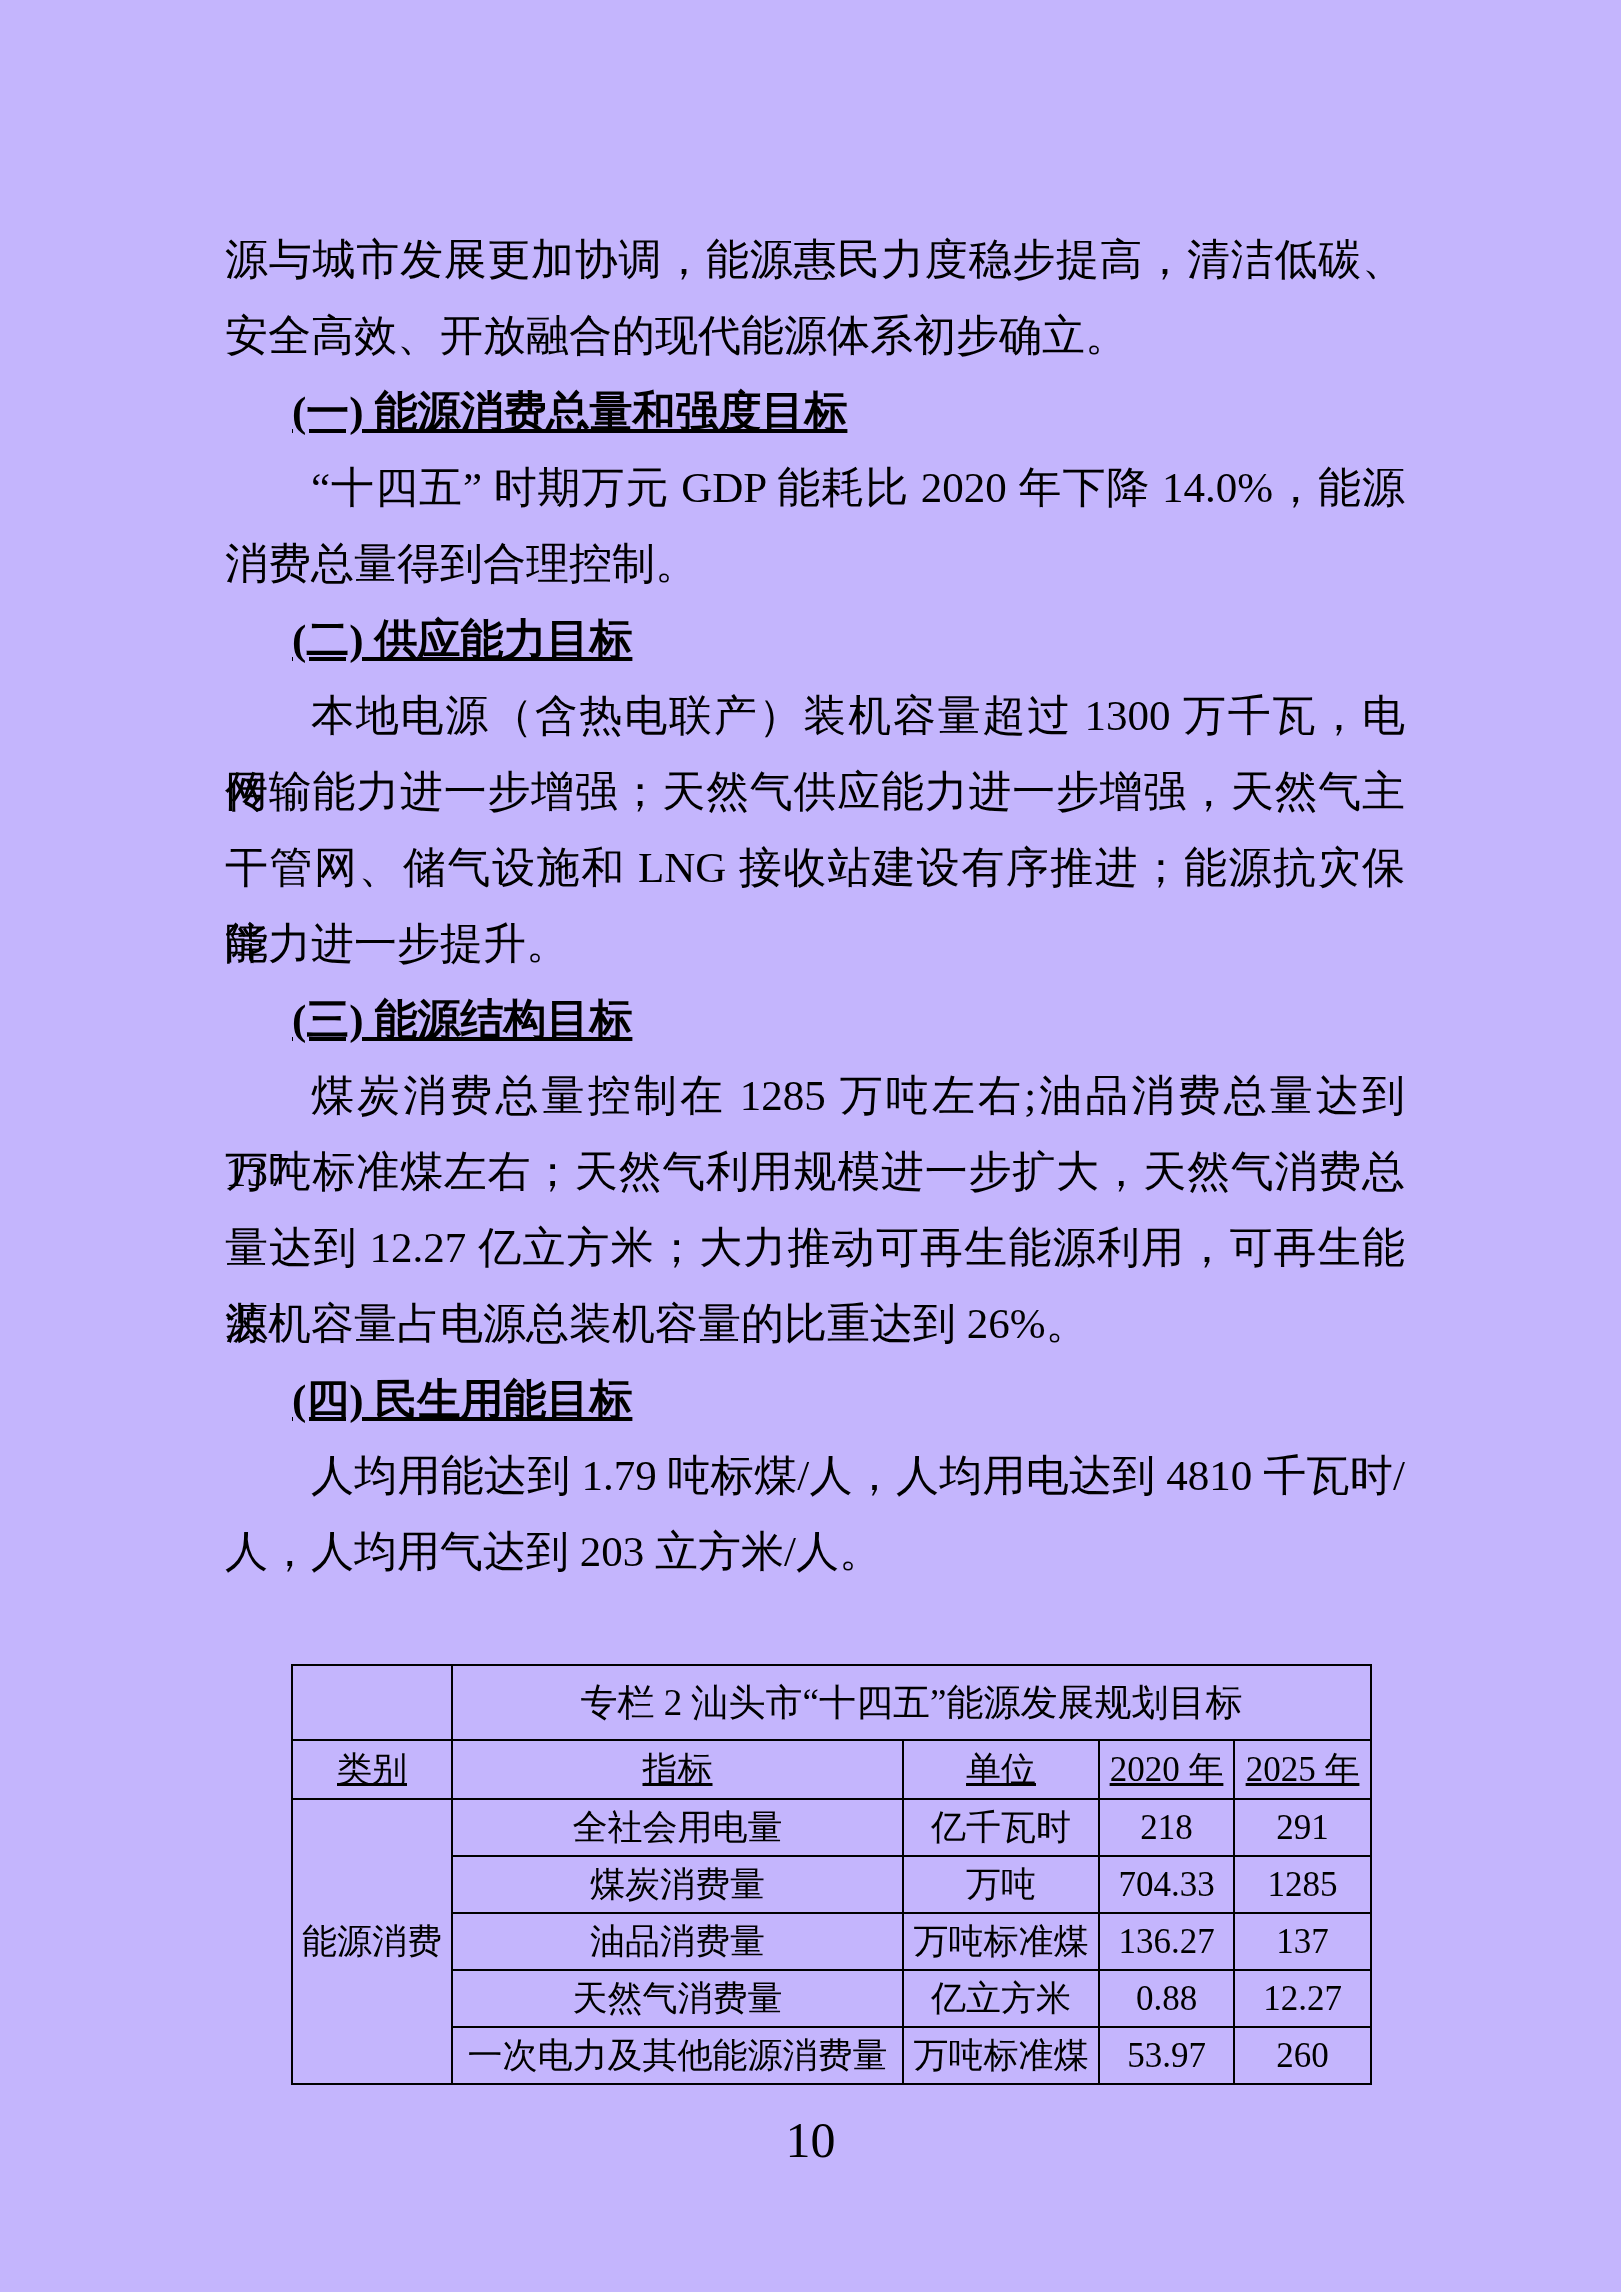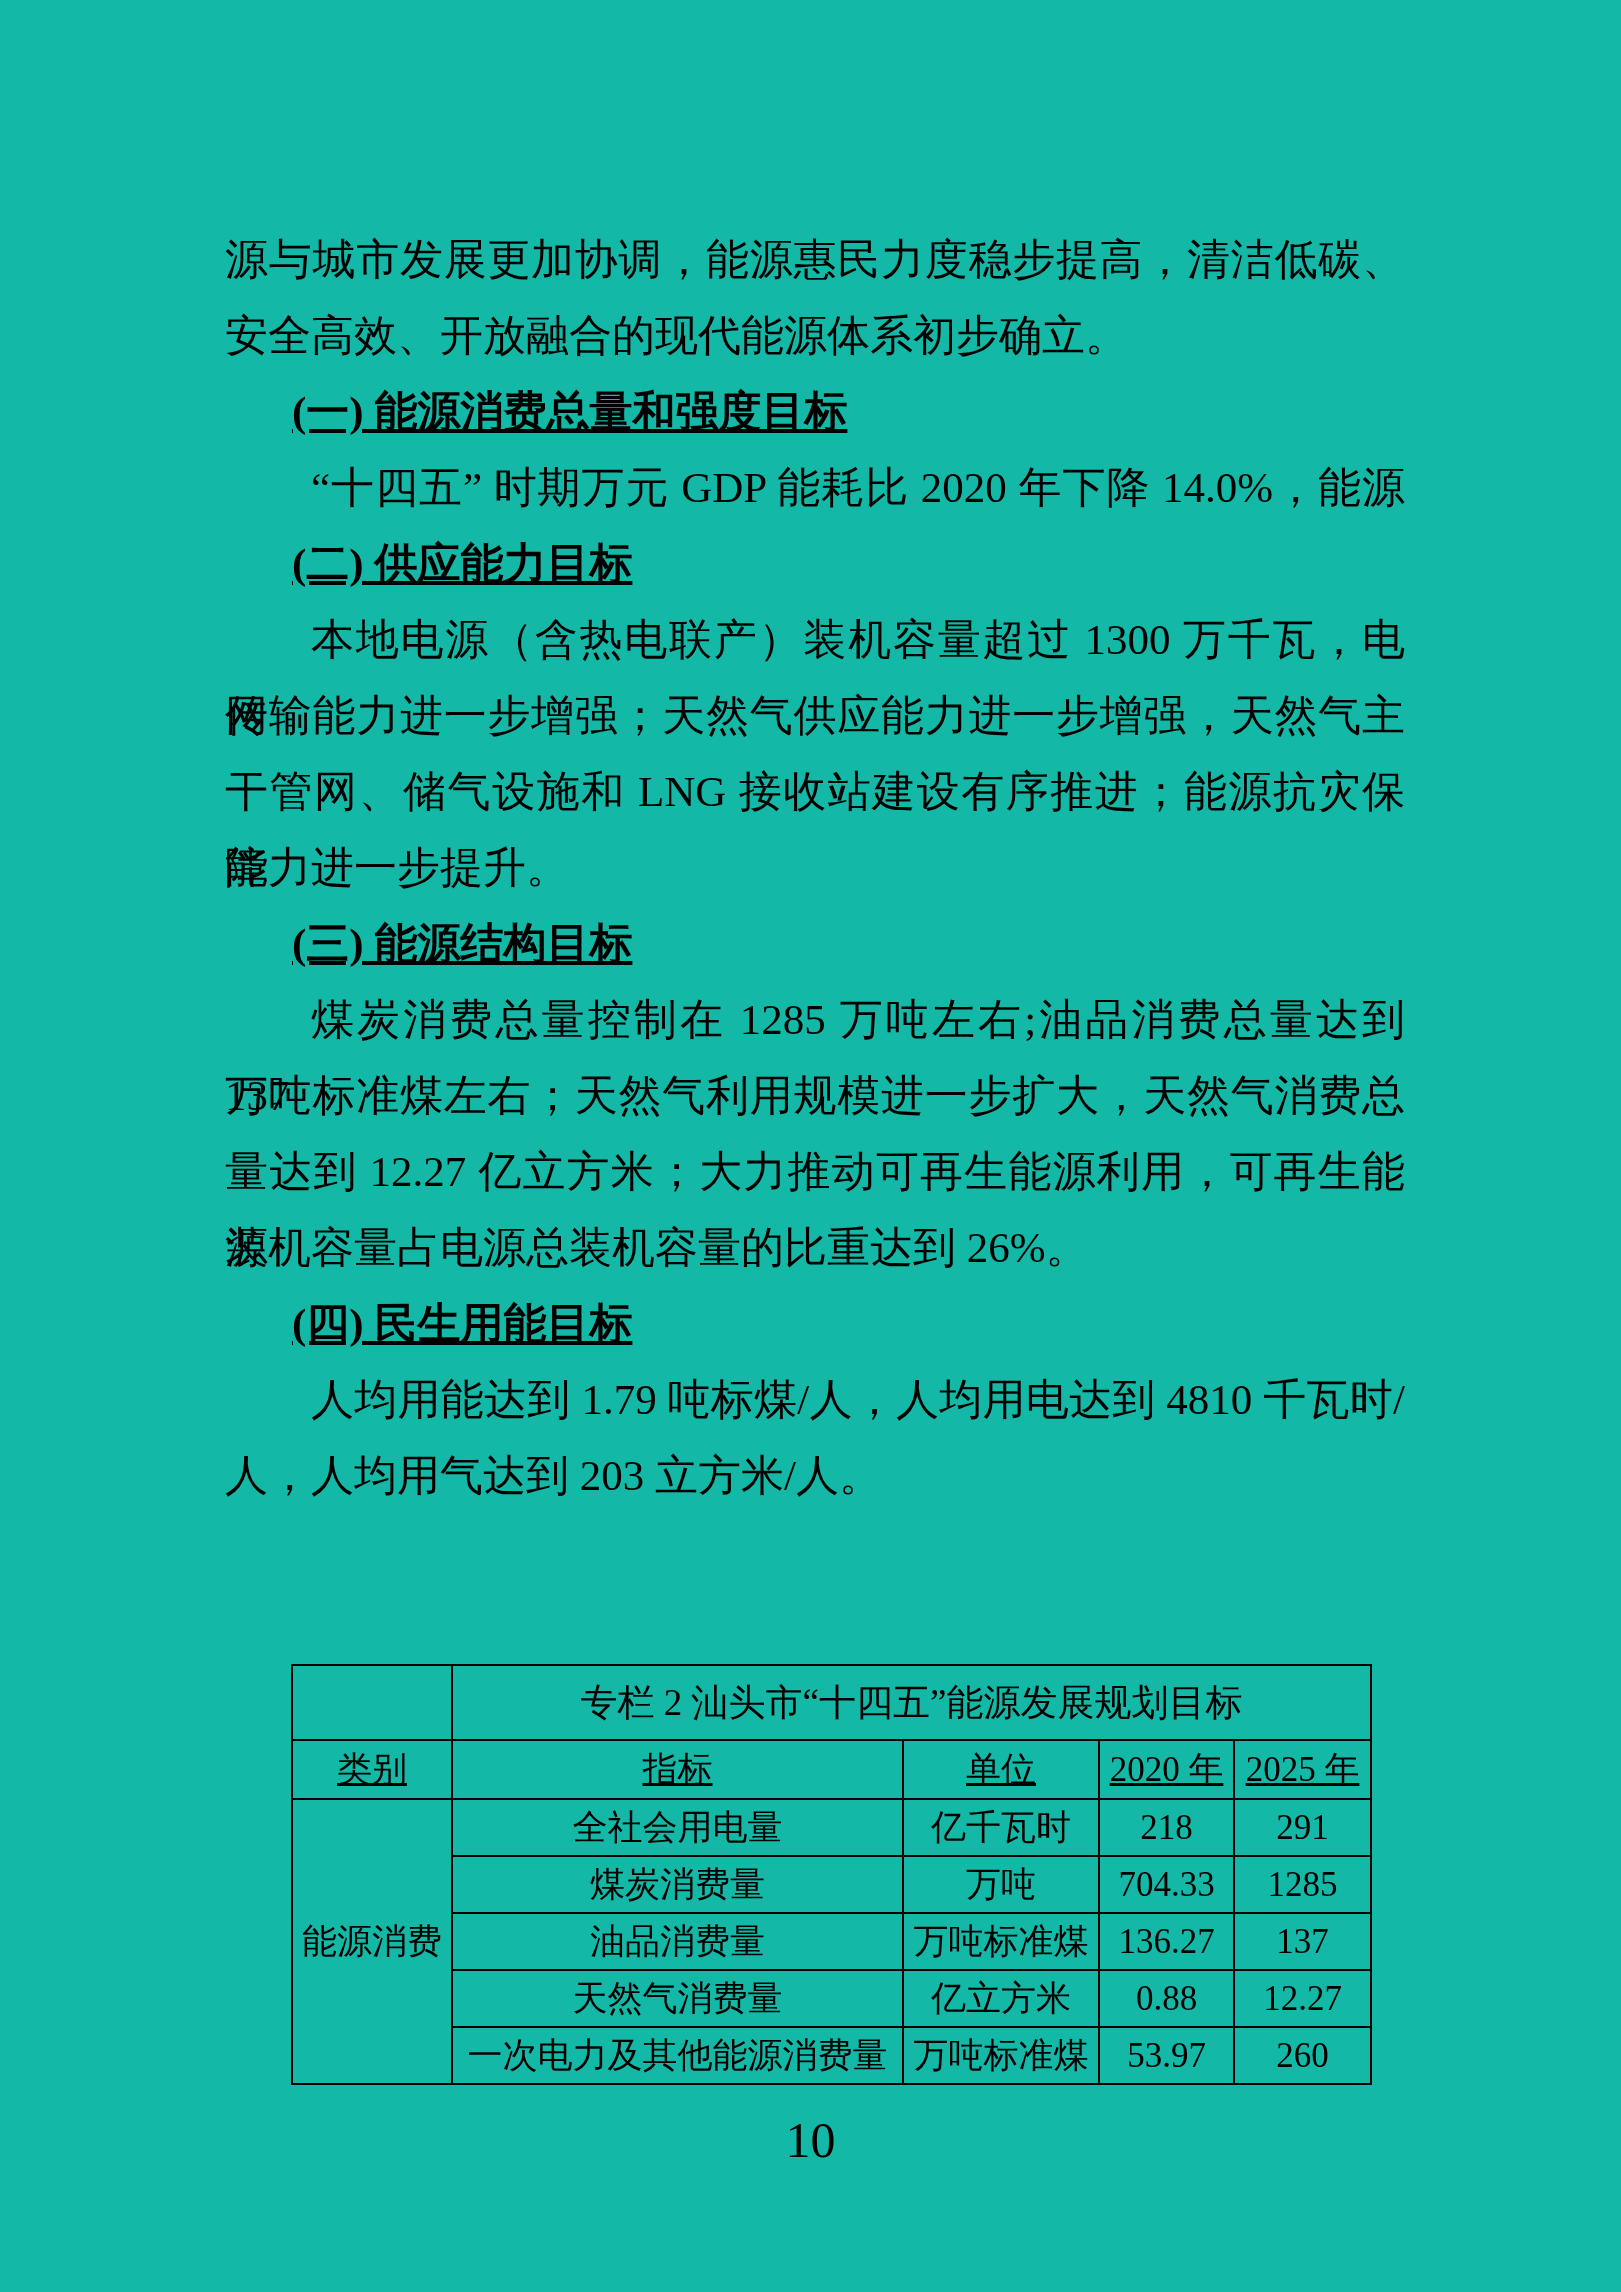--- a/index.html
+++ b/index.html
@@ -4,21 +4,21 @@
 <style>
   html, body {
     margin: 0;
     padding: 0;
     background: #ffffff;
   }
   .page {
     position: relative;
     width: 1621px;
     height: 2293px;
-    background: #14b8a6;
+    background: #c4b5fd;
     color: #000000;
     font-family: "Liberation Serif", "DejaVu Serif", serif;
     overflow: hidden;
   }
   .text-block {
     position: absolute;
     left: 225px;
     top: 222px;
     width: 1180px;
   }
@@ -82,20 +82,21 @@
 </head>
 <body>
 
 <div class="page">
 
   <div class="text-block">
     <div class="ln full">源与城市发展更加协调，能源惠民力度稳步提高，清洁低碳、</div>
     <div class="ln last">安全高效、开放融合的现代能源体系初步确立。</div>
     <div class="ln heading">(一) 能源消费总量和强度目标</div>
     <div class="ln full indent">“十四五” 时期万元 GDP 能耗比 2020 年下降 14.0%，能源</div>
+    <div class="ln last">消费总量得到合理控制。</div>
     <div class="ln heading">(二) 供应能力目标</div>
     <div class="ln full indent">本地电源（含热电联产）装机容量超过 1300 万千瓦，电网</div>
     <div class="ln full">传输能力进一步增强；天然气供应能力进一步增强，天然气主</div>
     <div class="ln full">干管网、储气设施和 LNG 接收站建设有序推进；能源抗灾保障</div>
     <div class="ln last">能力进一步提升。</div>
     <div class="ln heading">(三) 能源结构目标</div>
     <div class="ln full indent">煤炭消费总量控制在 1285 万吨左右;油品消费总量达到 137</div>
     <div class="ln full">万吨标准煤左右；天然气利用规模进一步扩大，天然气消费总</div>
     <div class="ln full">量达到 12.27 亿立方米；大力推动可再生能源利用，可再生能源</div>
     <div class="ln last">装机容量占电源总装机容量的比重达到 26%。</div>

